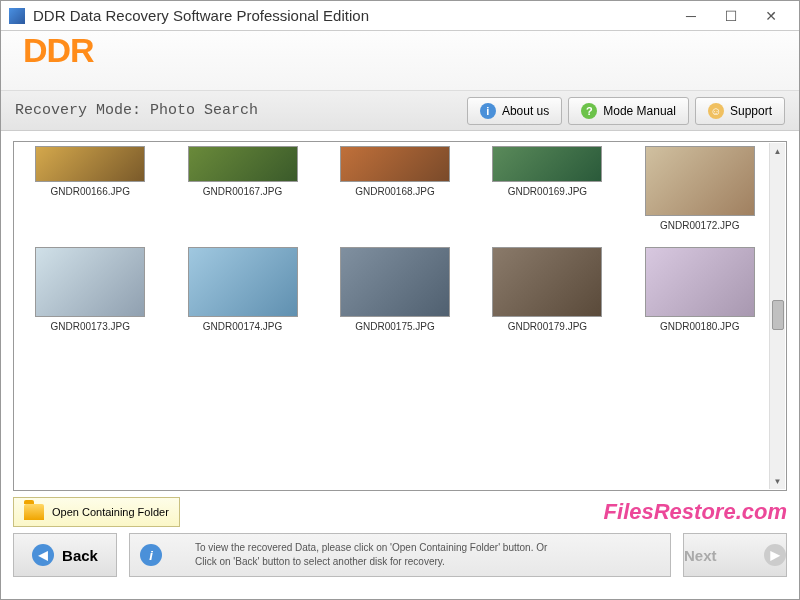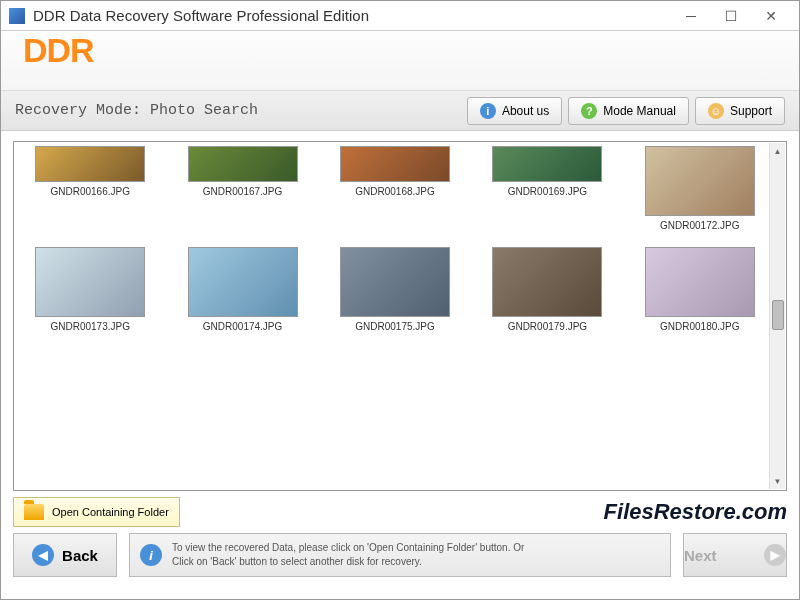--- a/index.html
+++ b/index.html
@@ -28,29 +28,29 @@
 .thumb.full .img { height: 70px; }
 .thumb .fname { font-size: 10px; color: #333; margin-top: 4px; text-align: center; }
 .scrollbar { position: absolute; right: 1px; top: 1px; bottom: 1px; width: 16px; background: #f0f0f0; border-left: 1px solid #ddd; display: flex; flex-direction: column; align-items: center; }
 .scroll-arrow { width: 16px; height: 16px; display: flex; align-items: center; justify-content: center; font-size: 8px; color: #666; cursor: pointer; }
 .scroll-track { flex: 1; width: 16px; position: relative; }
 .scroll-thumb { position: absolute; left: 2px; width: 12px; height: 30px; top: 45%; background: #c0c0c0; border: 1px solid #999; border-radius: 2px; cursor: pointer; }
 .folder-row { margin: 0 12px 6px 12px; display: flex; align-items: center; justify-content: space-between; }
 .open-folder-btn { height: 30px; padding: 0 10px; background: linear-gradient(#fefde8,#fbf7c8); border: 1px solid #c9c080; display: flex; align-items: center; gap: 8px; font-size: 11px; cursor: pointer; }
 .folder-icon { width: 20px; height: 16px; background: linear-gradient(#ffd766,#f0a500); border-radius: 2px 2px 0 0; position: relative; }
 .folder-icon::before { content: ""; position: absolute; top: -4px; left: 0; width: 10px; height: 4px; background: #f0a500; border-radius: 2px 2px 0 0; }
-.brand-link { font-size: 22px; font-style: italic; font-weight: bold; color: #0f172a; cursor: pointer; }
+.brand-link { font-size: 22px; font-style: italic; font-weight: bold; color: #ec4899; cursor: pointer; }
 .footer { margin: 4px 12px 10px 12px; display: flex; gap: 12px; align-items: stretch; }
 .nav-btn { width: 104px; height: 44px; background: linear-gradient(#f4f4f4,#e0e0e0); border: 1px solid #bbb; display: flex; align-items: center; justify-content: center; gap: 8px; font-size: 15px; font-weight: bold; cursor: pointer; }
 .nav-btn.disabled { color: #aaa; cursor: default; justify-content: space-between; }
 .nav-arrow { width: 22px; height: 22px; border-radius: 50%; background: #4a90d9; color: #fff; display: flex; align-items: center; justify-content: center; font-size: 12px; }
 .nav-btn.disabled .nav-arrow { background: #ccc; }
 .info-box { flex: 1; background: linear-gradient(#f4f4f4,#e8e8e8); border: 1px solid #bbb; display: flex; align-items: center; padding: 0 10px; gap: 10px; }
 .info-box .ic { width: 22px; height: 22px; border-radius: 50%; background: #4a90d9; color: #fff; display: flex; align-items: center; justify-content: center; font-style: italic; font-weight: bold; font-size: 13px; flex-shrink: 0; }
-.info-text { font-size: 10px; color: #555; line-height: 1.4; }
+.info-text { font-size: 10px; color: #555; line-height: 1.4; margin-left: 23px; }
 
 .c0{background:linear-gradient(135deg,#d4a84c,#7a5a2a)!important}
 .c1{background:linear-gradient(135deg,#6a8a3a,#3a5a2a)!important}
 .c2{background:linear-gradient(135deg,#c0703a,#7a4a2a)!important}
 .c3{background:linear-gradient(135deg,#5a8a5a,#2a5a3a)!important}
 .c4{background:linear-gradient(135deg,#6a9a5a,#3a6a3a)!important}
 .c5{background:linear-gradient(135deg,#b0c0d0,#708090)!important}
 .c6{background:linear-gradient(135deg,#d0c0a0,#a08060)!important}
 .c7{background:linear-gradient(135deg,#d0e0e8,#90a0b0)!important}
 .c8{background:linear-gradient(135deg,#a0c8e0,#6090b0)!important}

